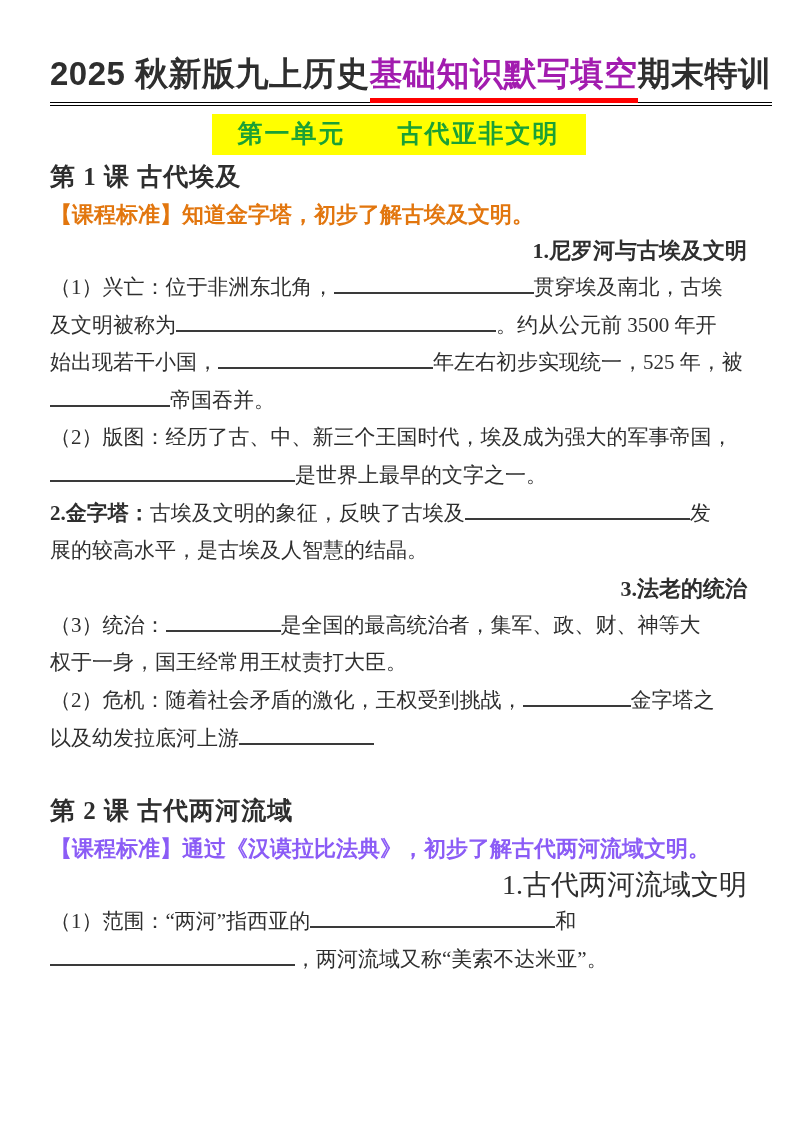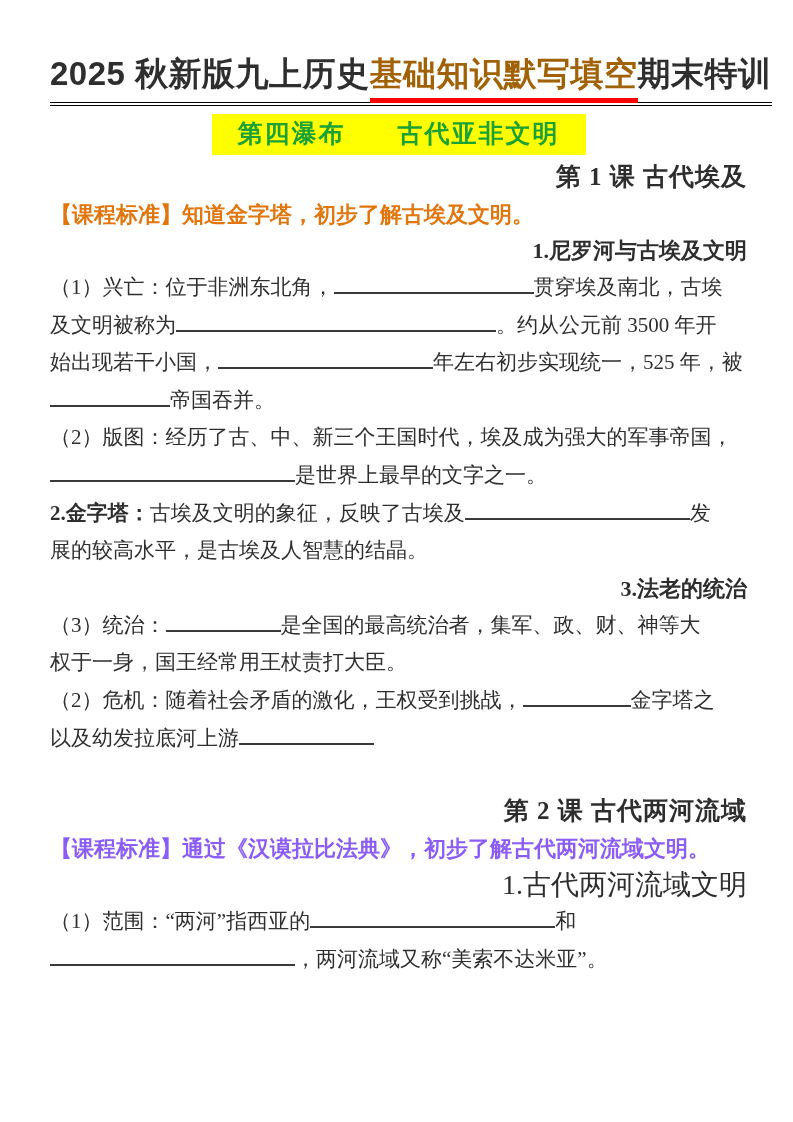--- a/index.html
+++ b/index.html
@@ -40,21 +40,21 @@
     font-weight: 700;
     font-size: 25px;
     padding: 3px 26px 5px;
     letter-spacing: 2px;
     white-space: nowrap;
   }
   .unit-banner .unit-label { margin-right: 52px; }
 
   
   .lesson-title {
-    text-align: right;
+    text-align: left;
     font-weight: 700;
     font-size: 25px;
     letter-spacing: 1px;
     line-height: 36px;
     margin: 4px 0 2px;
   }
   .lesson + .lesson .lesson-title { margin-top: 36px; }
   .course-standard {
     color: #E2760E;
     font-weight: 700;
@@ -72,25 +72,25 @@
     height: 1.02em;
     vertical-align: baseline;
   }
 </style>
 </head>
 <body>
 
 <div class="page">
 
   <div class="title-wrap">
-    <span class="doc-title"><span>2025 秋新版九上历史</span><span class="hl" style="color: #a16207; border-bottom-color: rgb(255, 0, 0);">基础知识默写填空</span><span>期末特训</span></span>
+    <span class="doc-title"><span>2025 秋新版九上历史</span><span class="hl" style="color: #a21caf; border-bottom-color: rgb(255, 0, 0);">基础知识默写填空</span><span>期末特训</span></span>
   </div>
 
   <div class="banner-wrap">
-    <span class="unit-banner" style="background: rgb(255, 255, 0); color: rgb(27, 161, 53);"><span class="unit-label">第四瀑布</span><span>古代亚非文明</span></span>
+    <span class="unit-banner" style="background: rgb(255, 255, 0); color: rgb(27, 161, 53);"><span class="unit-label">第一单元</span><span>古代亚非文明</span></span>
   </div>
 
   <div>
       <div class="lesson">
         <div class="lesson-title">第 1 课 古代埃及</div>
         <div class="course-standard" style="color: rgb(226, 118, 14);">【课程标准】知道金字塔，初步了解古埃及文明。</div>
         <div class="heading">1.尼罗河与古埃及文明</div>
         <div class="line"><span>（1）兴亡：位于非洲东北角，</span><span class="blank" style="width: 200px;"></span><span>贯穿埃及南北，古埃</span></div>
         <div class="line"><span>及文明被称为</span><span class="blank" style="width: 320px;"></span><span>。约从公元前 3500 年开</span></div>
         <div class="line"><span>始出现若干小国，</span><span class="blank" style="width: 215px;"></span><span>年左右初步实现统一，525 年，被</span></div>

